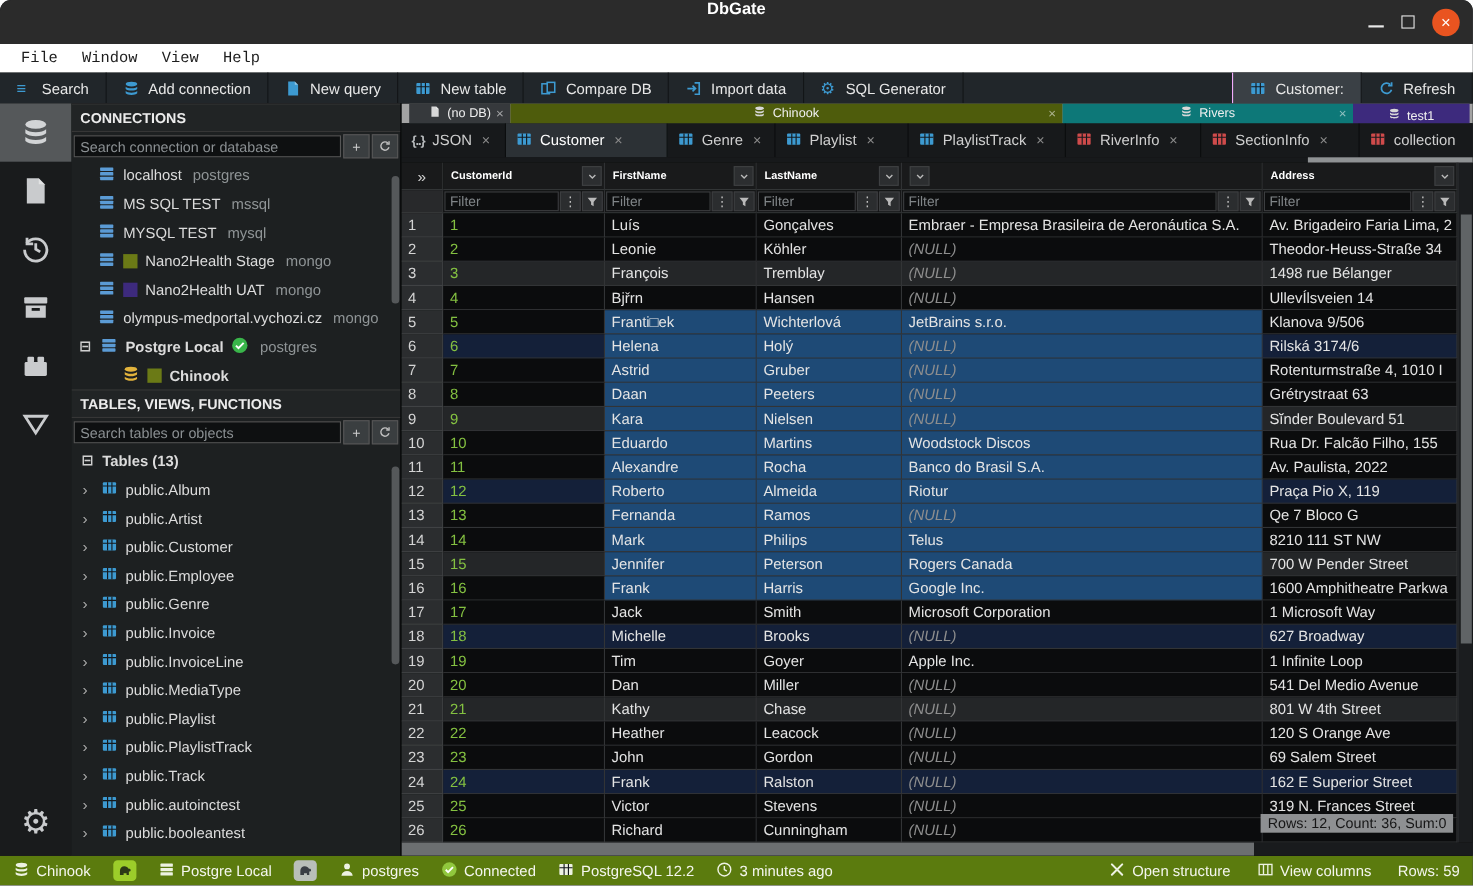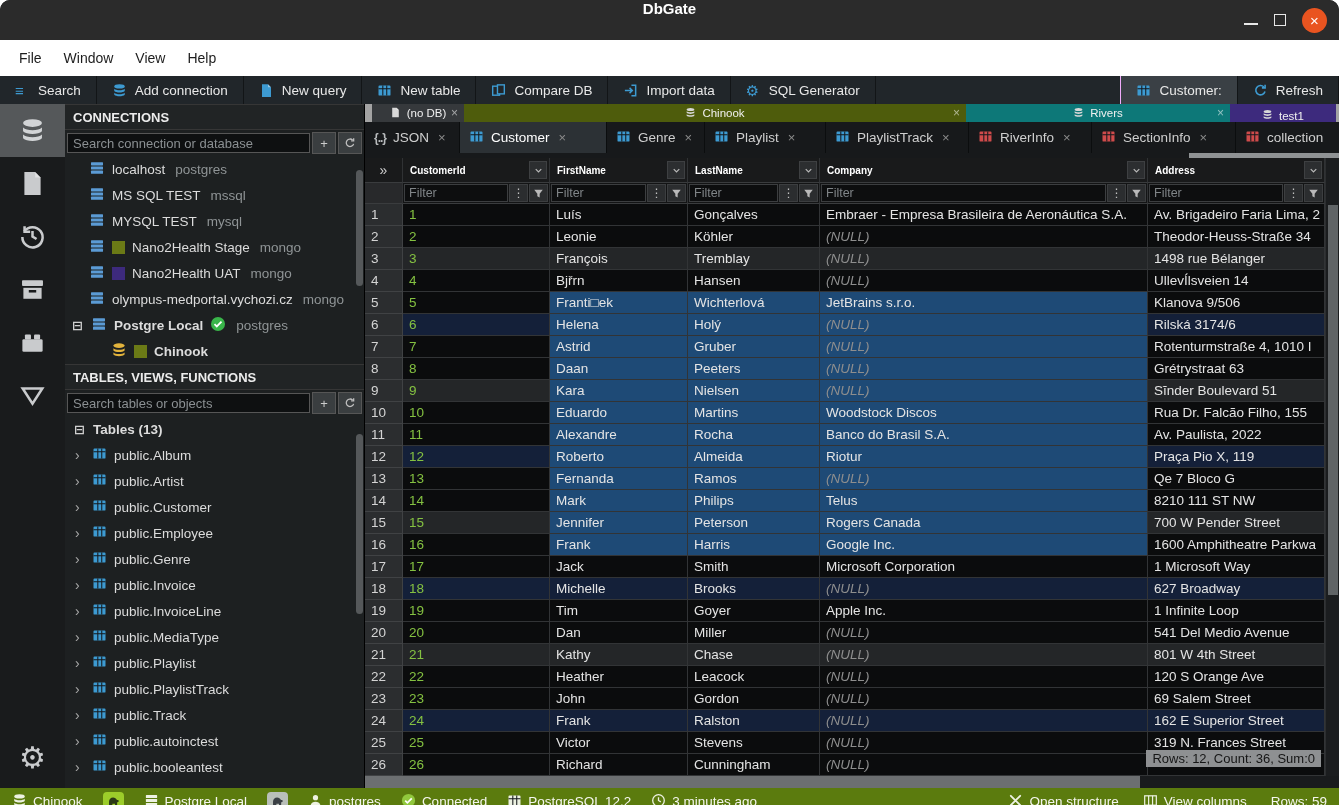--- a/index.html
+++ b/index.html
@@ -10,21 +10,21 @@
   
   .titlebar{height:40px;background:#2b2b2b;position:relative;display:flex;align-items:flex-start;justify-content:center;}
   .tb-title{font-weight:bold;font-size:15px;color:#fff;}
   .tb-controls{position:absolute;right:12px;top:0;height:40px;display:flex;align-items:center;gap:16px;}
   .wc{display:flex;align-items:center;justify-content:center;cursor:default;}
   .wc-min{width:14px;height:2px;background:#e8e8e8;margin-top:8px;}
   .wc-max{width:12px;height:12px;border:1.5px solid #e8e8e8;}
   .wc-close{width:25px;height:25px;border-radius:50%;background:#e95420;color:#fff;font-size:15px;line-height:1;}
 
   
-  .menubar{height:36px;background:#ffffff;display:flex;align-items:center;padding-left:8px;}
+  .menubar{height:26px;background:#ffffff;display:flex;align-items:center;padding-left:8px;font-family:Liberation Mono, monospace;}
   .menu-item{padding:0 11px;font-size:14px;color:#1d1d1d;}
 
   
   .toolbar{height:28px;background:#21262a;display:flex;font-size:13.5px;color:#e8e8e8;}
   .tbtn{display:flex;align-items:center;gap:8px;padding:0 15px;border-right:1px solid #121517;white-space:nowrap;}
   .tbtn .ic{width:15px;height:15px;display:inline-flex;}
   .tbtn .ic svg{width:15px;height:15px;}
   .tb-right{margin-left:auto;display:flex;}
   .tbtn.lighter{background:#3a4045;border-left:1px solid #f0abfc;}
   .txt-ic{color:#3d9ad1;font-size:15px;line-height:1;font-weight:bold;}
@@ -661,21 +661,20 @@
             </div>
             <div class="hc">
               <span class="lbl">LastName</span>
               <span class="sortbtn">
                 <svg viewBox="0 0 16 16" fill="none" stroke="#b9b9b9" stroke-width="1.8">
                   <path d="M4 6l4 4 4-4"></path>
                 </svg>
               </span>
             </div>
             <div class="hc">
-              <span class="lbl">Company</span>
               <span class="sortbtn">
                 <svg viewBox="0 0 16 16" fill="none" stroke="#b9b9b9" stroke-width="1.8">
                   <path d="M4 6l4 4 4-4"></path>
                 </svg>
               </span>
             </div>
             <div class="hc">
               <span class="lbl">Address</span>
               <span class="sortbtn">
                 <svg viewBox="0 0 16 16" fill="none" stroke="#b9b9b9" stroke-width="1.8">

